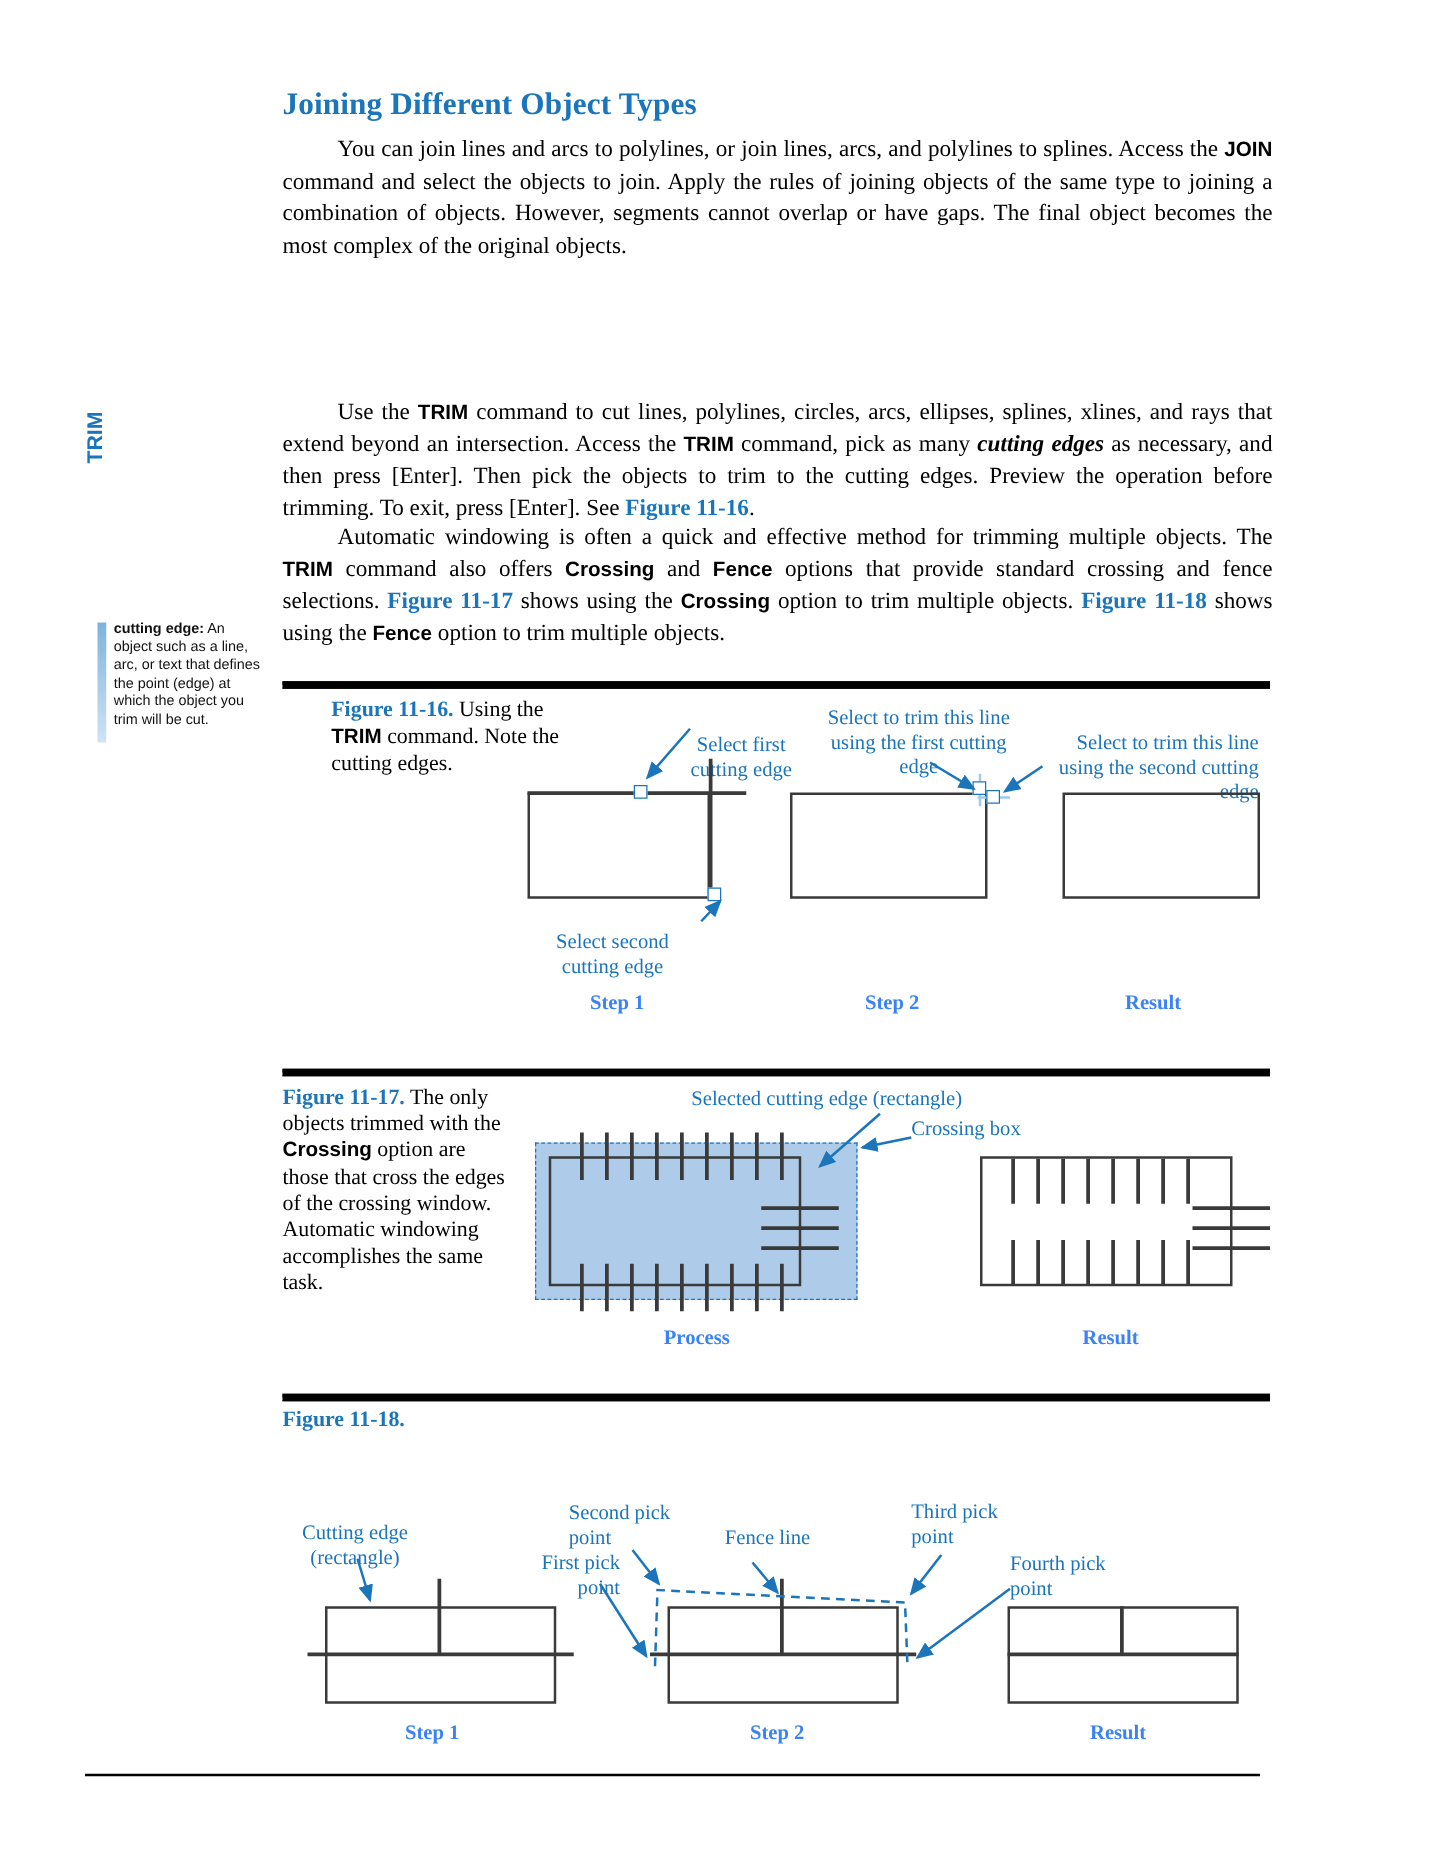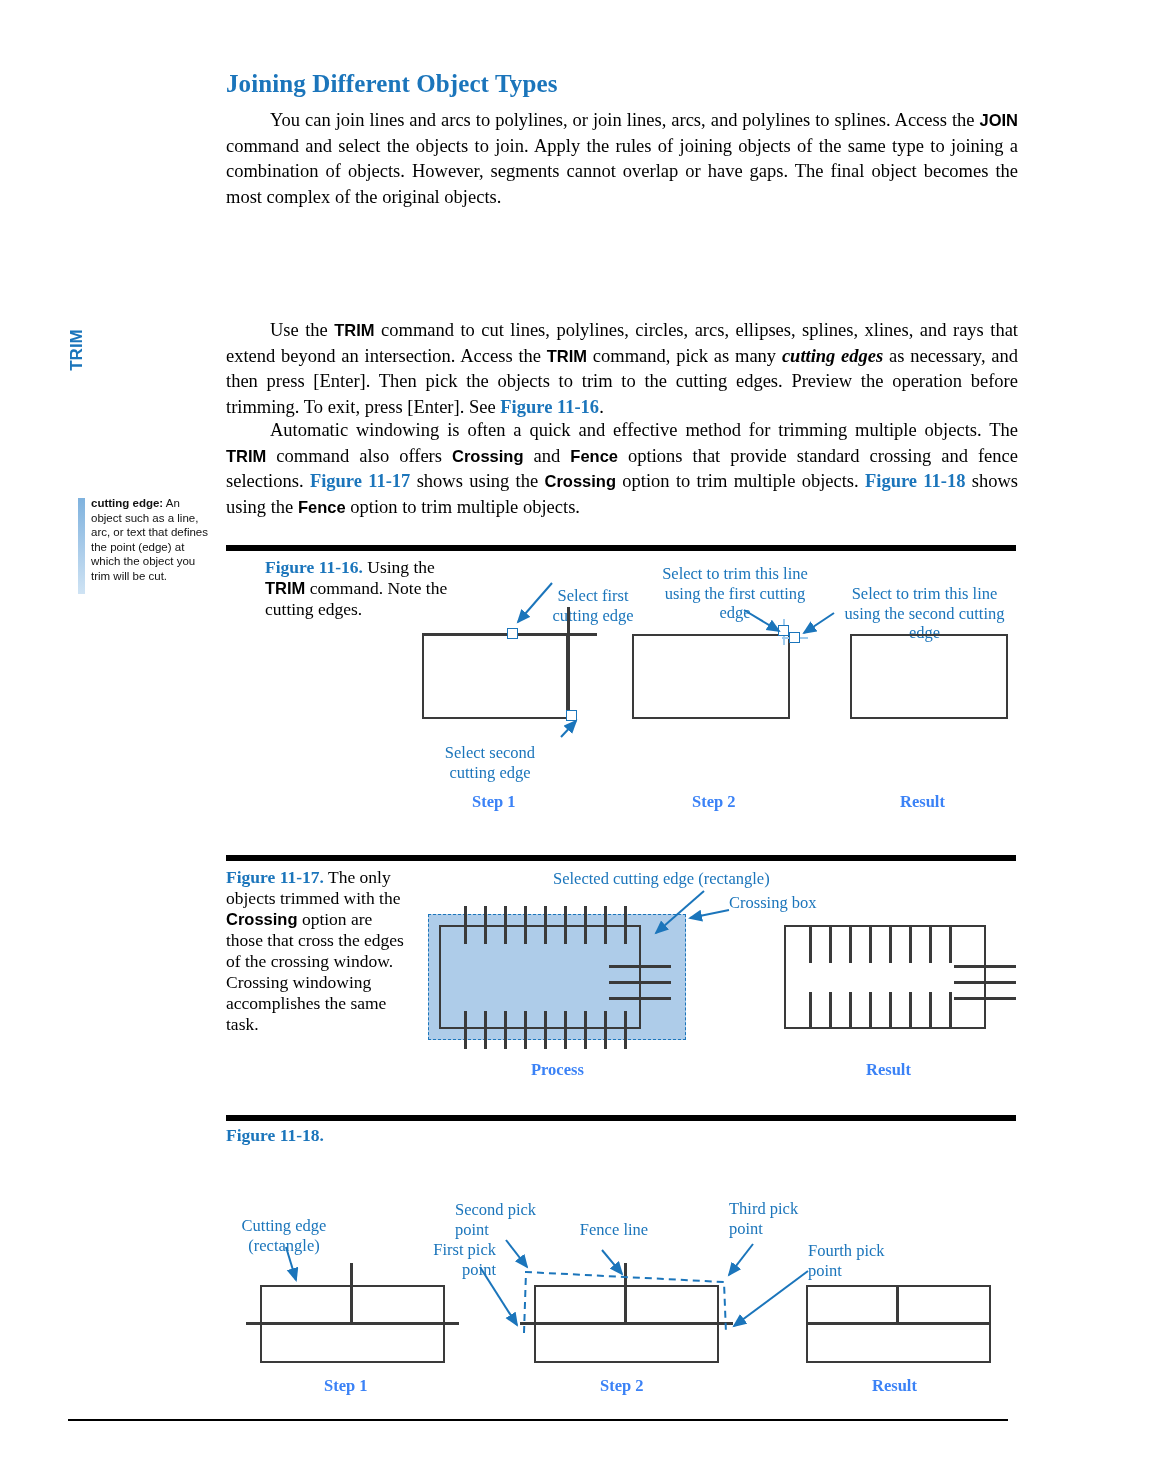--- a/index.html
+++ b/index.html
@@ -202,21 +202,21 @@
   </div>
 
   <div class="abs fig-caption" style="left:226px;top:557px;width:185px;margin-left:39px;">
     <span class="num">Figure 11-16.</span>
     <span><span>Using the </span><b class="cmd">TRIM</b><span> command. Note the cutting edges.</span></span>
   </div>
 
   <div class="callout" style="left:534px;top:586px;width:118px;text-align:center;">Select first cutting edge</div>
   <div class="callout" style="left:426px;top:743px;width:128px;text-align:center;">Select second cutting edge</div>
   <div class="callout" style="left:655px;top:564px;width:160px;text-align:center;">Select to trim this line using the first cutting edge</div>
-  <div class="callout" style="left:842px;top:584px;width:165px;text-align:center;">Select to trim this line using the second cutting edge</div>
+  <div class="callout" style="left:842px;top:584px;width:165px;text-align:right;">Select to trim this line using the second cutting edge</div>
 
   <div class="abs" style="left:226px;top:545px;width:790px;height:280px;">
 
     <div class="rectobj" style="left:196px;top:89px;width:146px;height:85px;"></div>
     <div class="hline" style="left:196px;top:88px;width:175px;"></div>
     <div class="vline" style="left:341px;top:62px;height:112px;"></div>
     <div class="pickbox" style="left:281px;top:83px;"></div>
     <div class="pickbox" style="left:340px;top:165px;"></div>
 
     <div class="rectobj" style="left:406px;top:89px;width:158px;height:85px;"></div>
@@ -244,21 +244,21 @@
   <div class="steplbl" style="left:692px;top:792px;">Step 2</div>
   <div class="steplbl" style="left:900px;top:792px;">Result</div>
 
   <div class="abs fig-sep" style="left:226px;top:855px;width:790px;">
     <div class="thick"></div>
       <div class="thin"></div>
   </div>
 
   <div class="abs fig-caption" style="left:226px;top:867px;width:180px;">
     <span class="num">Figure 11-17.</span>
-    <span><span>The only objects trimmed with the </span><b class="cmd">Crossing</b><span> option are those that cross the edges of the crossing window. Crossing windowing accomplishes the same task.</span></span>
+    <span><span>The only objects trimmed with the </span><b class="cmd">Crossing</b><span> option are those that cross the edges of the crossing window. Automatic windowing accomplishes the same task.</span></span>
   </div>
 
   <div class="callout" style="left:553px;top:869px;width:260px;text-align:left;">Selected cutting edge (rectangle)</div>
   <div class="callout" style="left:729px;top:893px;width:130px;text-align:left;">Crossing box</div>
 
   <div class="abs" style="left:226px;top:855px;width:790px;height:240px;">
 
     <div style="position:absolute;left:202px;top:59px;width:258px;height:126px;background:#aecce9;border:1.5px dashed #1b75bb;box-sizing:border-box;"></div>
 
     <div class="rectobj" style="left:213px;top:70px;width:202px;height:104px;"></div>

